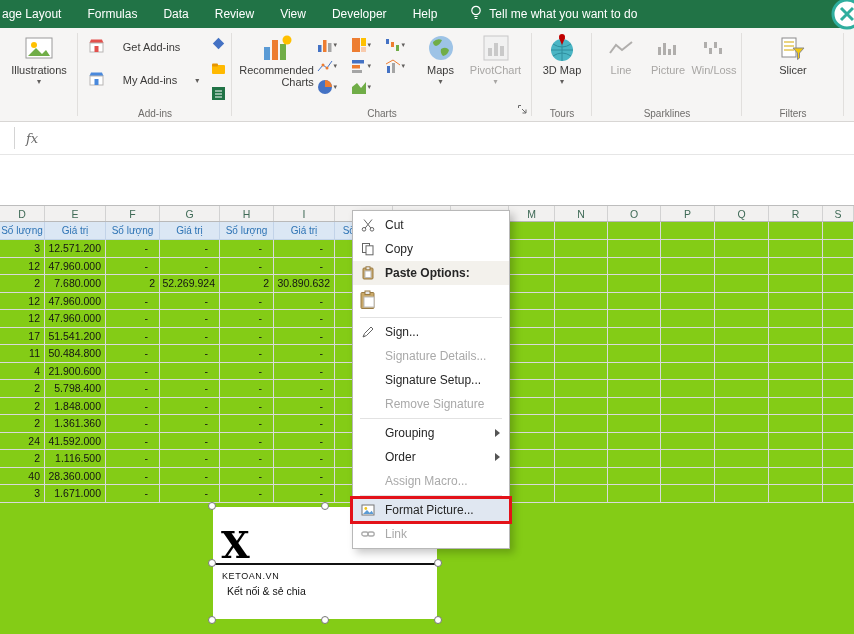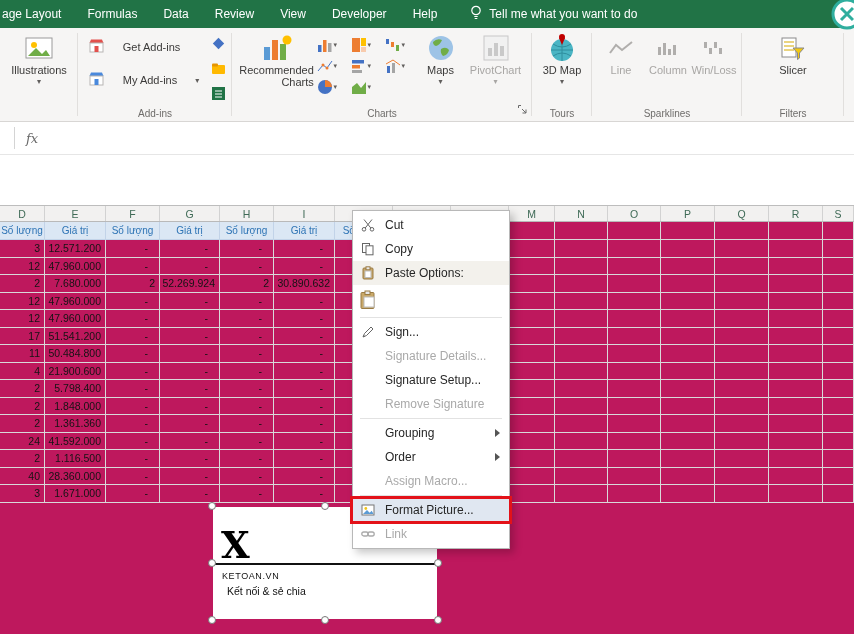--- a/index.html
+++ b/index.html
@@ -1,18 +1,18 @@
 <!DOCTYPE html>
 <html><head>
 <meta charset="utf-8">
 <style>
   *{margin:0;padding:0;box-sizing:border-box}
   html,body{width:854px;height:634px;overflow:hidden;background:#fff;
     font-family:"Liberation Sans",sans-serif;}
-  .screen{position:absolute;top:0;left:0;width:854px;height:634px;overflow:hidden;background:#be185d}
+  .screen{position:absolute;top:0;left:0;width:854px;height:634px;overflow:hidden;background:#84cc16}
 
   
   .menubar{position:absolute;top:0;left:0;width:854px;height:28px;background:#217346;
     display:flex;align-items:center;color:#fff;font-size:12px;z-index:30}
   .menu-item{padding:0 13px;height:100%;display:flex;align-items:center;cursor:pointer;white-space:nowrap}
   .menu-item:first-child{padding-left:2px}
   .tellme{display:flex;align-items:center;gap:7px;margin-left:20px;cursor:pointer;white-space:nowrap}
   .corner-logo{position:absolute;right:-11px;top:-4px;width:36px;height:36px}
 
   
@@ -68,21 +68,21 @@
   .h.ml{left:-5px;top:calc(50% - 4px)}.h.mr{right:-5px;top:calc(50% - 4px)}
   .h.bl{left:-5px;bottom:-5px}.h.bm{left:calc(50% - 4px);bottom:-5px}.h.br{right:-5px;bottom:-5px}
 
   
   .cmenu{position:absolute;left:352px;top:210px;width:158px;background:#fff;border:1px solid #b8b8b8;
     box-shadow:4px 4px 8px rgba(0,0,0,.22);z-index:40;padding:2px 0;font-size:12px;color:#262626}
   .mi{display:flex;align-items:center;height:24px;padding:0 4px;position:relative;cursor:pointer}
   .mi .ic{width:22px;height:18px;display:flex;align-items:center;justify-content:center;flex:none}
   .mi .lbl{margin-left:6px;white-space:nowrap}
   .mi.mlabel{background:#f3f1ec;cursor:default}
-  .mi.mlabel .lbl{font-weight:400}
+  .mi.mlabel .lbl{font-weight:700}
   .mi.disabled{color:#a9a9a9}
   .mi.swatch{height:30px}
   .mi.highlighted{background:#e0e7f1}
   .mi.annotated::after{content:"";position:absolute;left:-3px;right:-3px;top:-2px;bottom:-2px;
     border:3px solid #e31219;pointer-events:none}
   .subarrow{position:absolute;right:9px;width:0;height:0;border-left:5px solid #555;
     border-top:4px solid transparent;border-bottom:4px solid transparent}
   .msep{height:1px;background:#e2e2e2;margin:2px 7px}
 </style>
 </head>
@@ -309,21 +309,21 @@
       </div>
       <div class="bigbtn gray" style="width:48px">
         <span class="bicon">
           <svg width="26" height="18">
               <rect x="3" y="8" width="3" height="8" fill="#b0aeac"></rect>
               <rect x="8" y="4" width="3" height="12" fill="#b0aeac"></rect>
               <rect x="13" y="10" width="3" height="6" fill="#b0aeac"></rect>
               <rect x="18" y="6" width="3" height="10" fill="#b0aeac"></rect>
             </svg>
         </span>
-        <span class="blabel">Column</span>
+        <span class="blabel">Picture</span>
       </div>
       <div class="bigbtn gray" style="width:44px">
         <span class="bicon">
           <svg width="26" height="18">
               <rect x="3" y="3" width="3" height="6" fill="#b0aeac"></rect>
               <rect x="8" y="9" width="3" height="6" fill="#b0aeac"></rect>
               <rect x="13" y="3" width="3" height="6" fill="#b0aeac"></rect>
               <rect x="18" y="9" width="3" height="6" fill="#b0aeac"></rect>
             </svg>
         </span>

